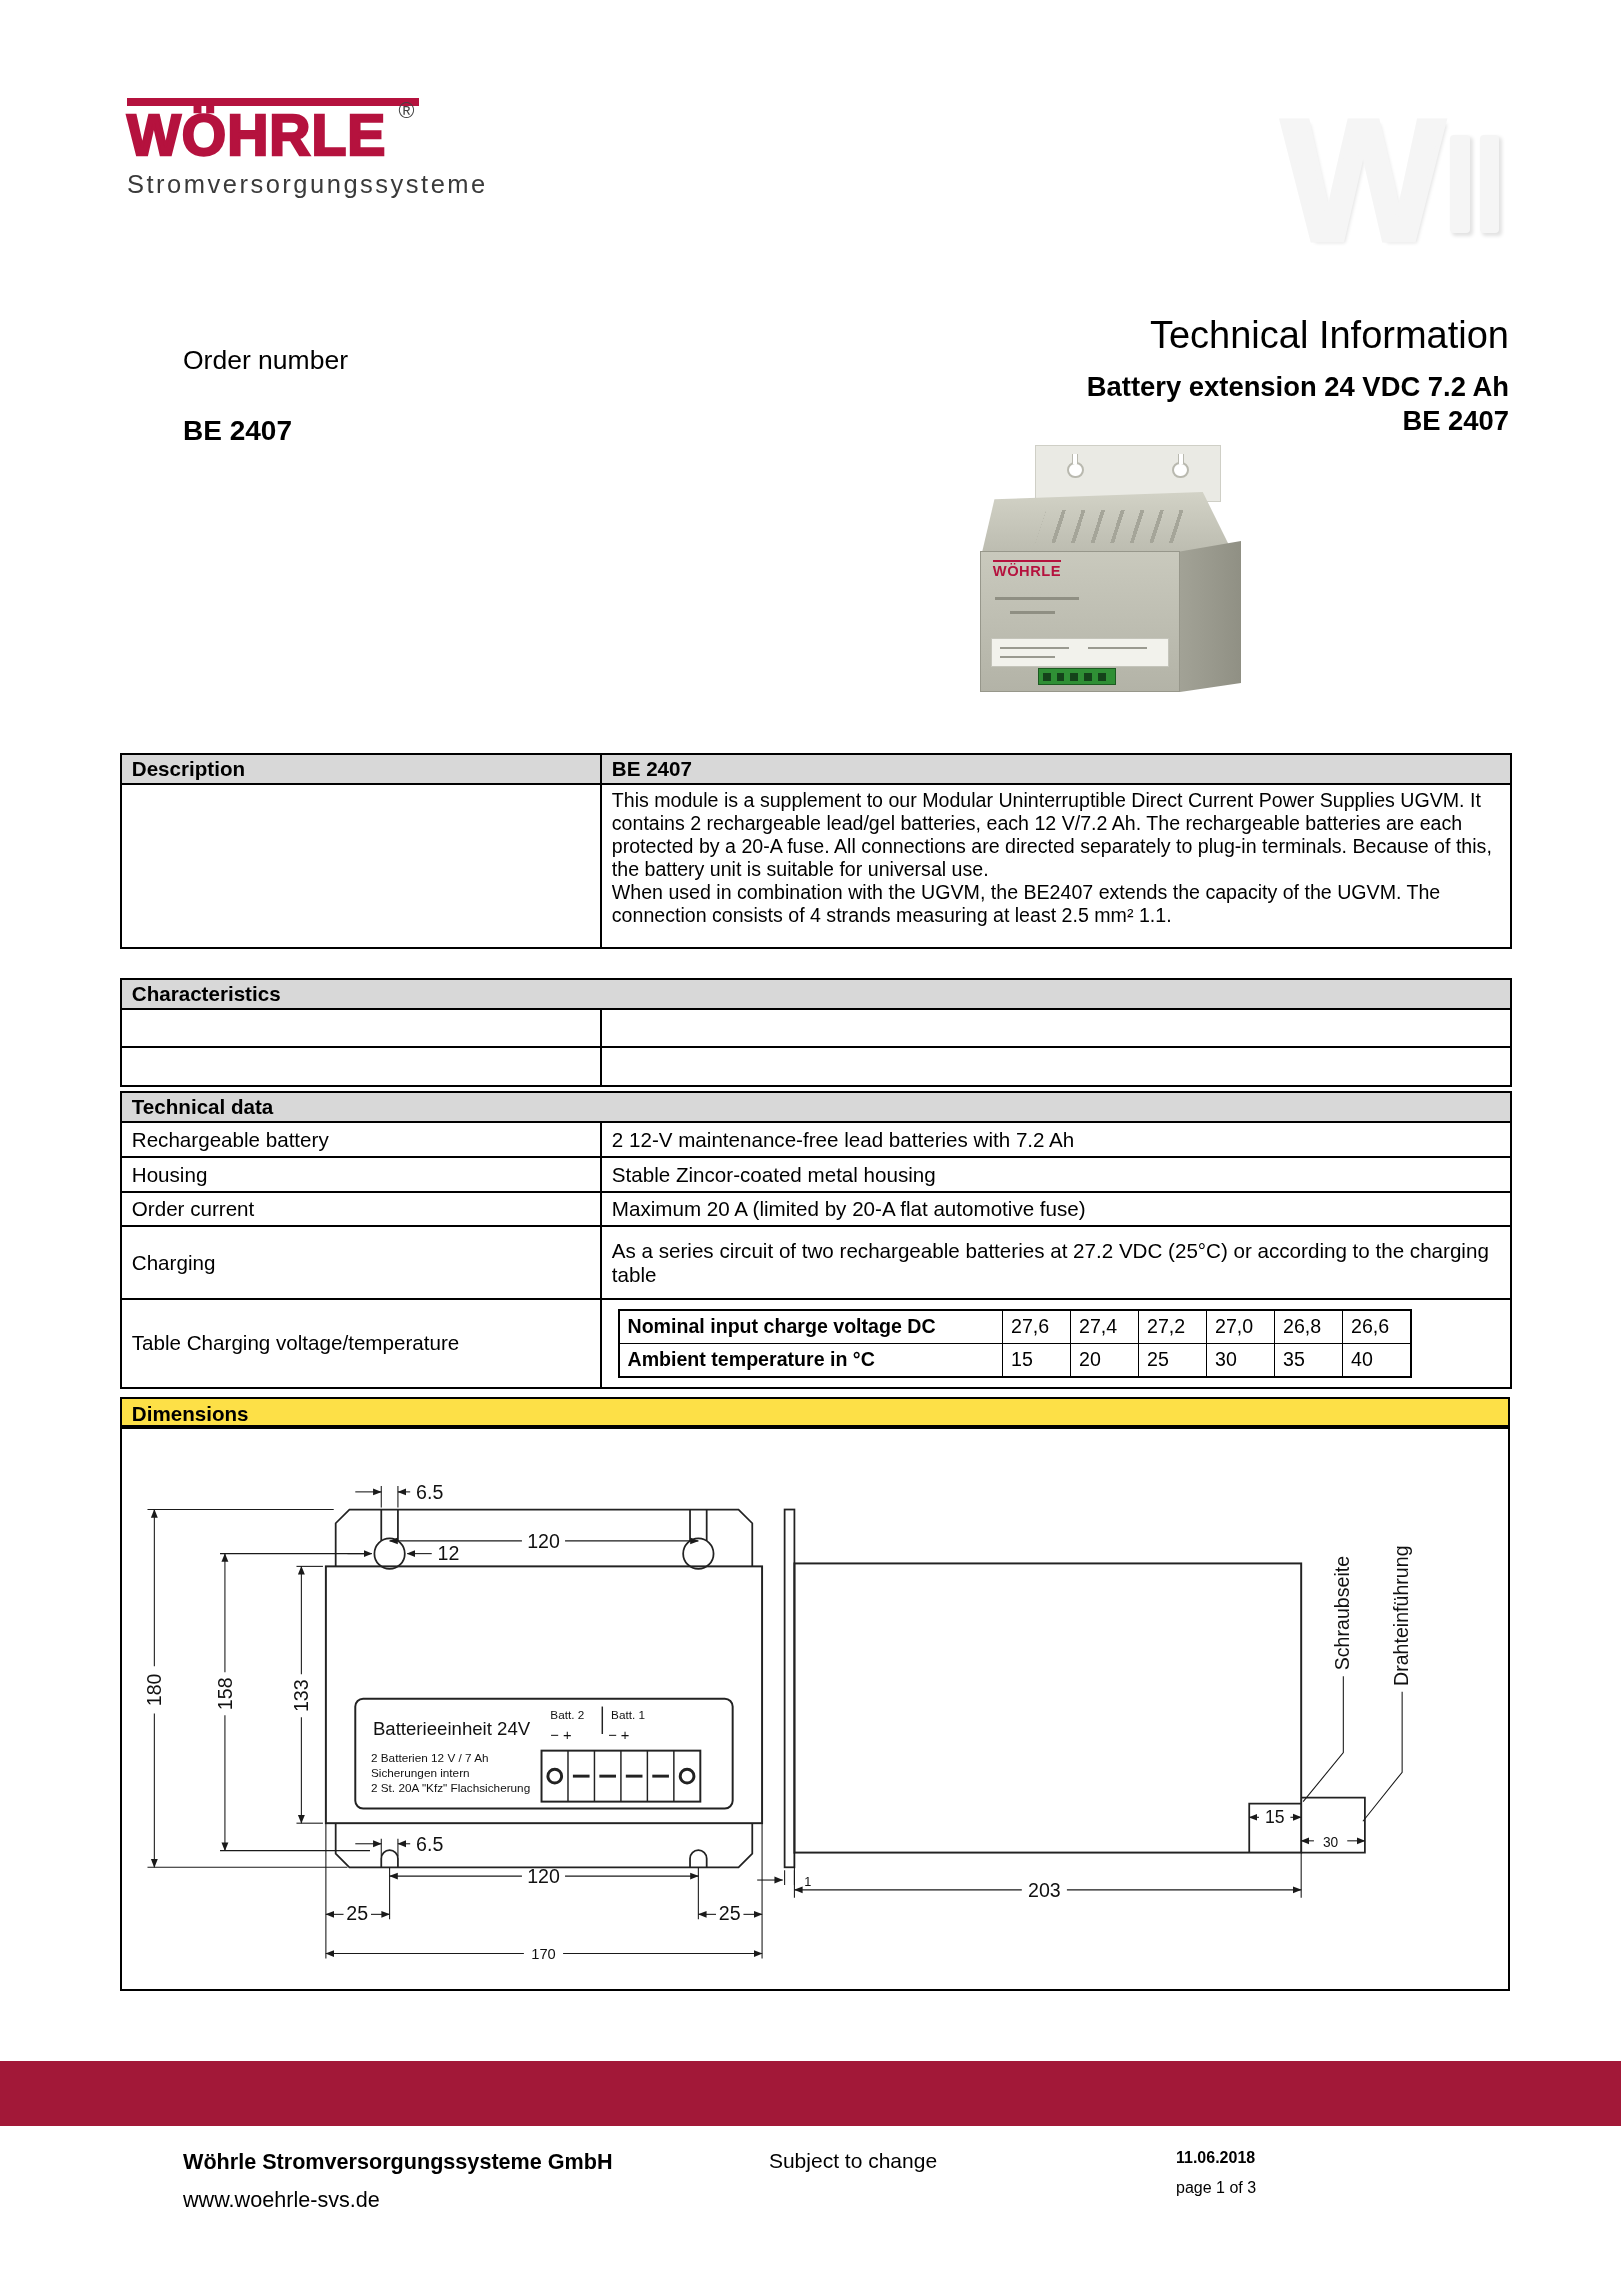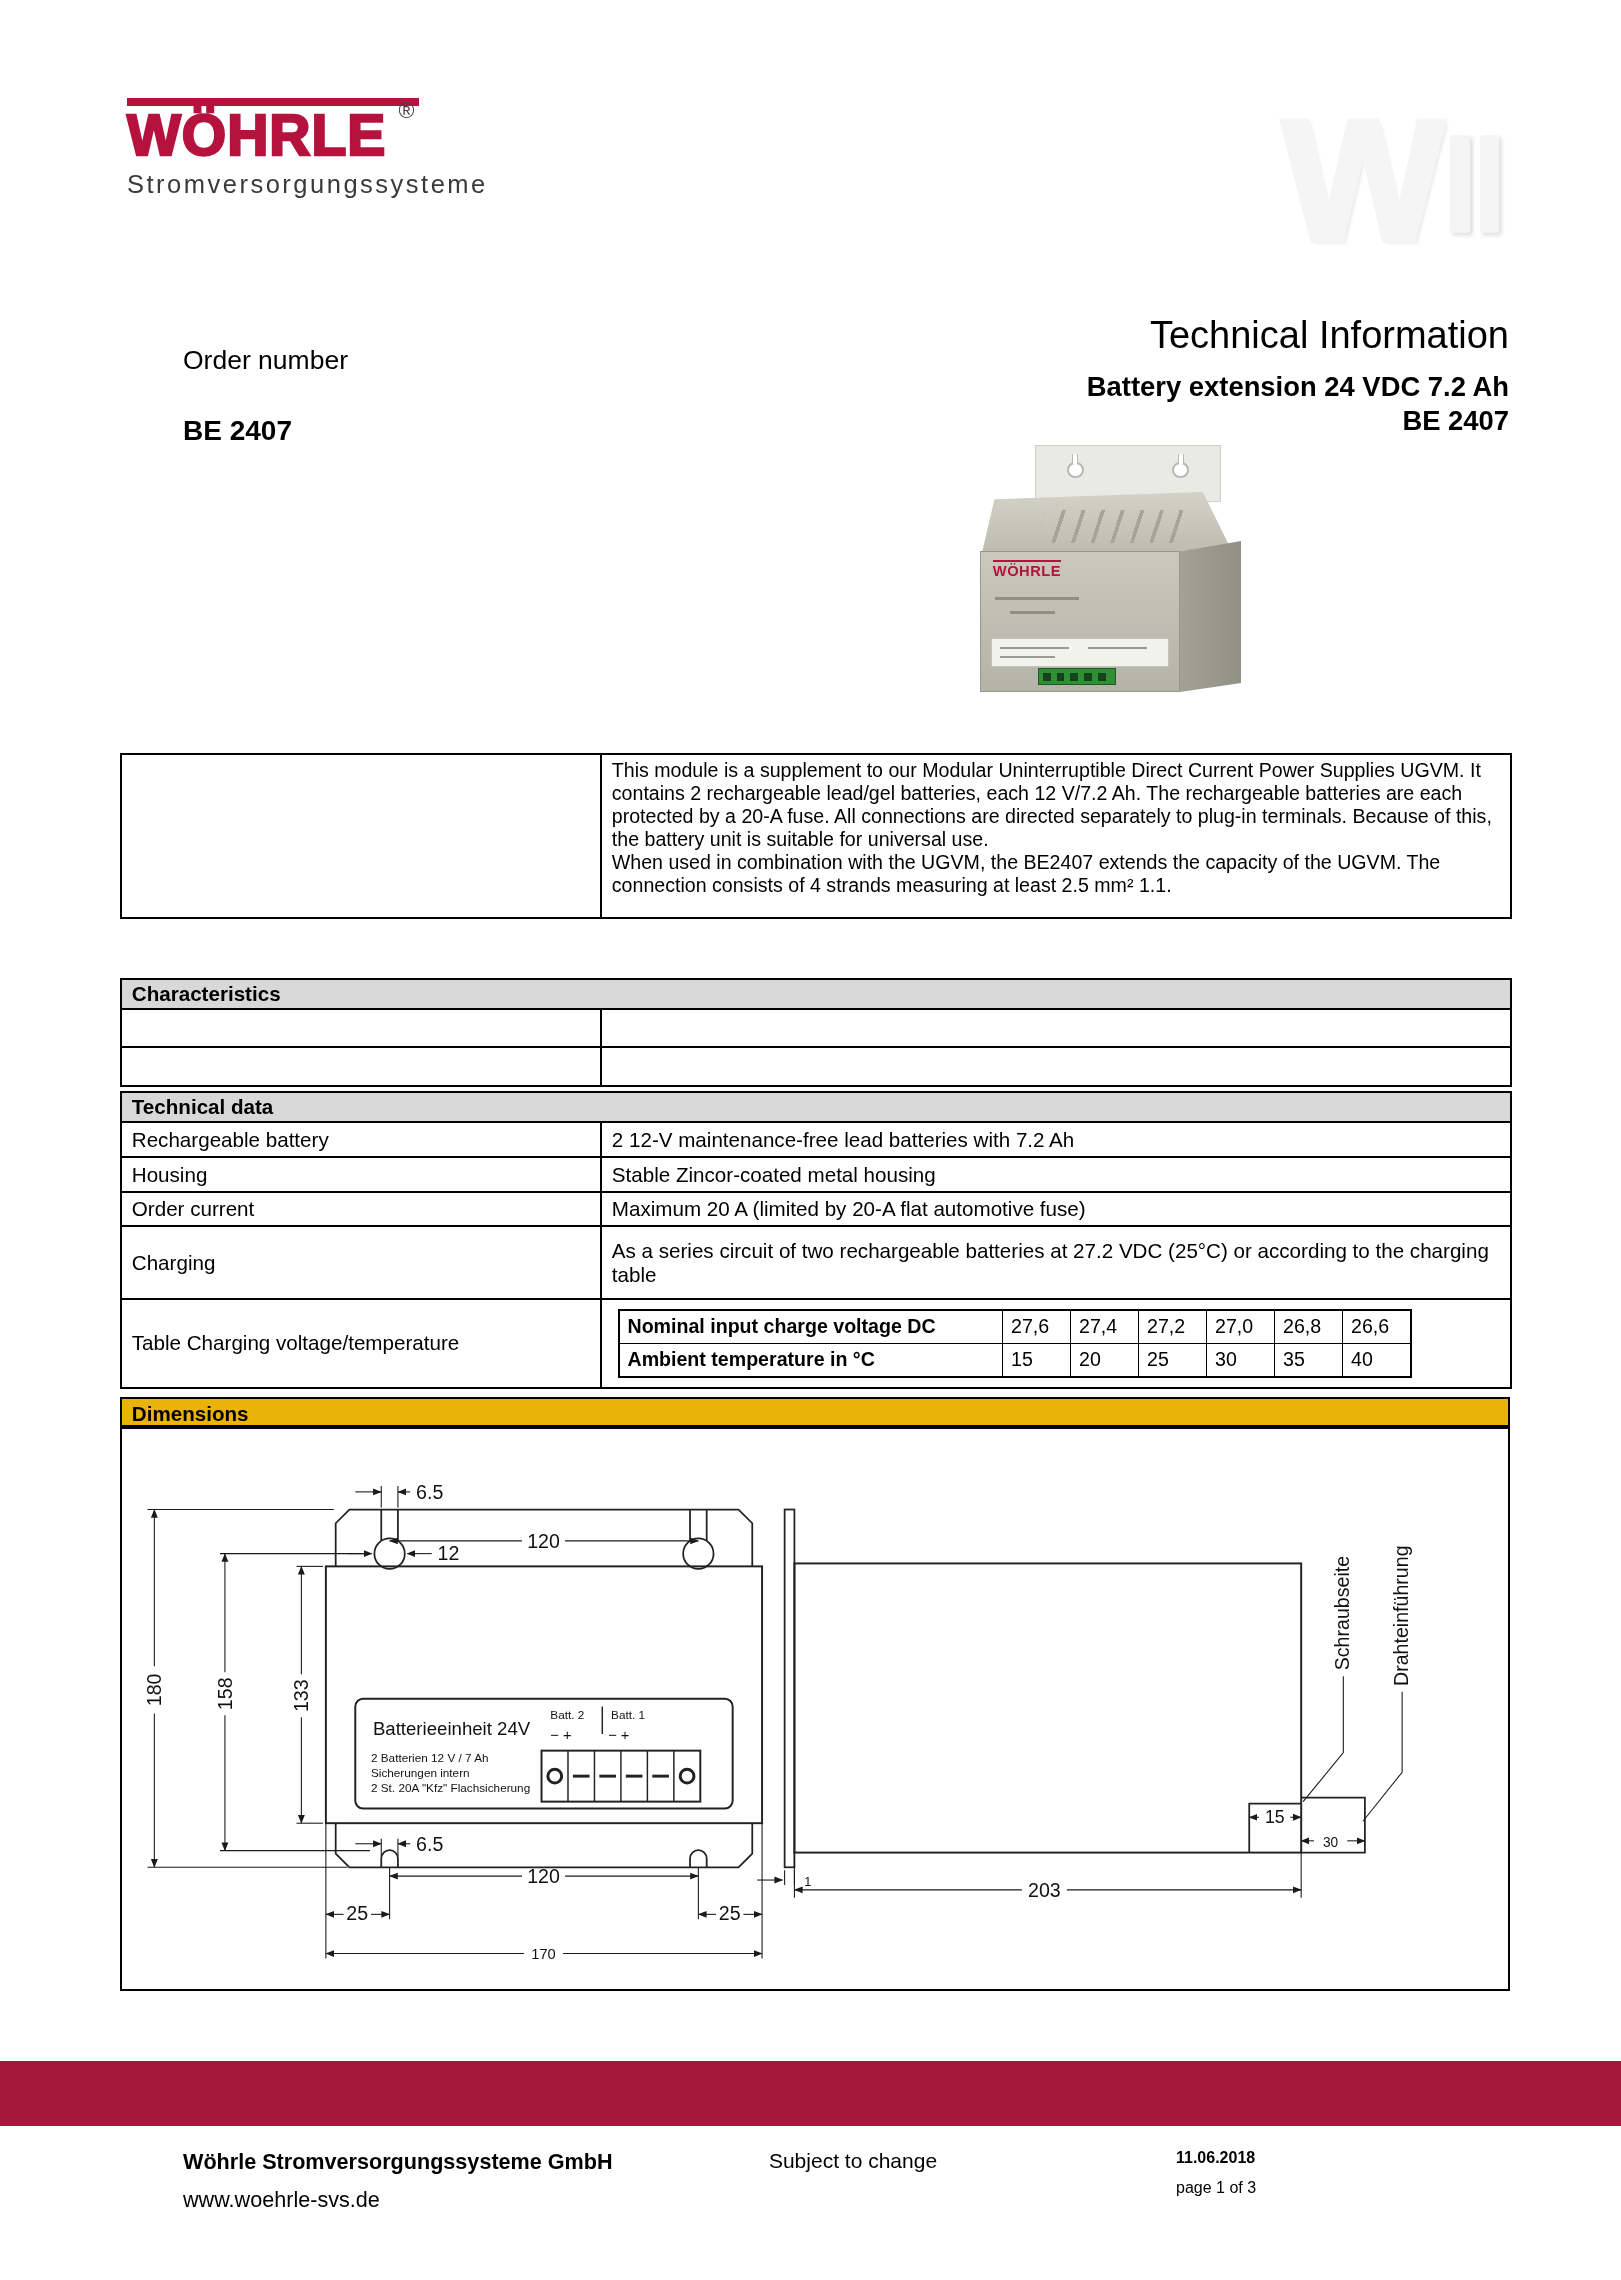--- a/index.html
+++ b/index.html
@@ -75,21 +75,21 @@
   table.sect td.bodytext{vertical-align:top;font-size:19.6px;line-height:23px;padding-top:3.9px;}
 
   
   table.chtable{border-collapse:collapse;margin:8.8px 0 8.8px 15.7px;font-size:19.6px;
                 border:2px solid #000;table-layout:fixed;}
   table.chtable td{border:1.5px solid #000;padding:1px 7.8px;height:30px;vertical-align:middle;}
   table.chtable td.lbl{font-weight:bold;}
 
   
   .dimhead{position:absolute;left:120px;top:1397px;width:1390px;height:30px;
-           box-sizing:border-box;border:2px solid #000;background:#eab308;
+           box-sizing:border-box;border:2px solid #000;background:#fde047;
            font-weight:bold;font-size:20.6px;padding:2.9px 9.8px;}
   .dimbox{position:absolute;left:120px;top:1427px;width:1390px;height:564px;
           box-sizing:border-box;border:2px solid #000;border-top-width:2.9px;background:#fff;}
   .dimbox svg{display:block;}
   .dimbox text{font-family:"Liberation Sans",sans-serif;fill:#111;}
 
   
   .footbar{position:absolute;left:0;top:2061px;width:1621px;height:65px;background:#a21838;}
   .foot-left{position:absolute;left:183px;top:2149px;font-size:21.6px;}
   .foot-company{font-weight:bold;}
@@ -153,20 +153,24 @@
       <div class="terminal"></div>
     </div>
   </div>
 
   <table class="sect" style="top:753px;">
     <colgroup>
         <col style="width:480px;">
         <col style="width:910px;">
       </colgroup>
     <tbody>
+        <tr style="height:30px;">
+      <td class="hd">Description</td>
+      <td class="hd">BE 2407</td>
+    </tr>
     <tr style="height:164px;">
       <td></td>
       <td class="bodytext">
         <div>This module is a supplement to our Modular Uninterruptible Direct Current Power Supplies UGVM. It contains 2 rechargeable lead/gel batteries, each 12 V/7.2 Ah. The rechargeable batteries are each protected by a 20-A fuse. All connections are directed separately to plug-in terminals. Because of this, the battery unit is suitable for universal use.</div>
         <div>When used in combination with the UGVM, the BE2407 extends the capacity of the UGVM. The connection consists of 4 strands measuring at least 2.5 mm² 1.1.</div>
       </td>
     </tr>
   </tbody>
     </table>
 

